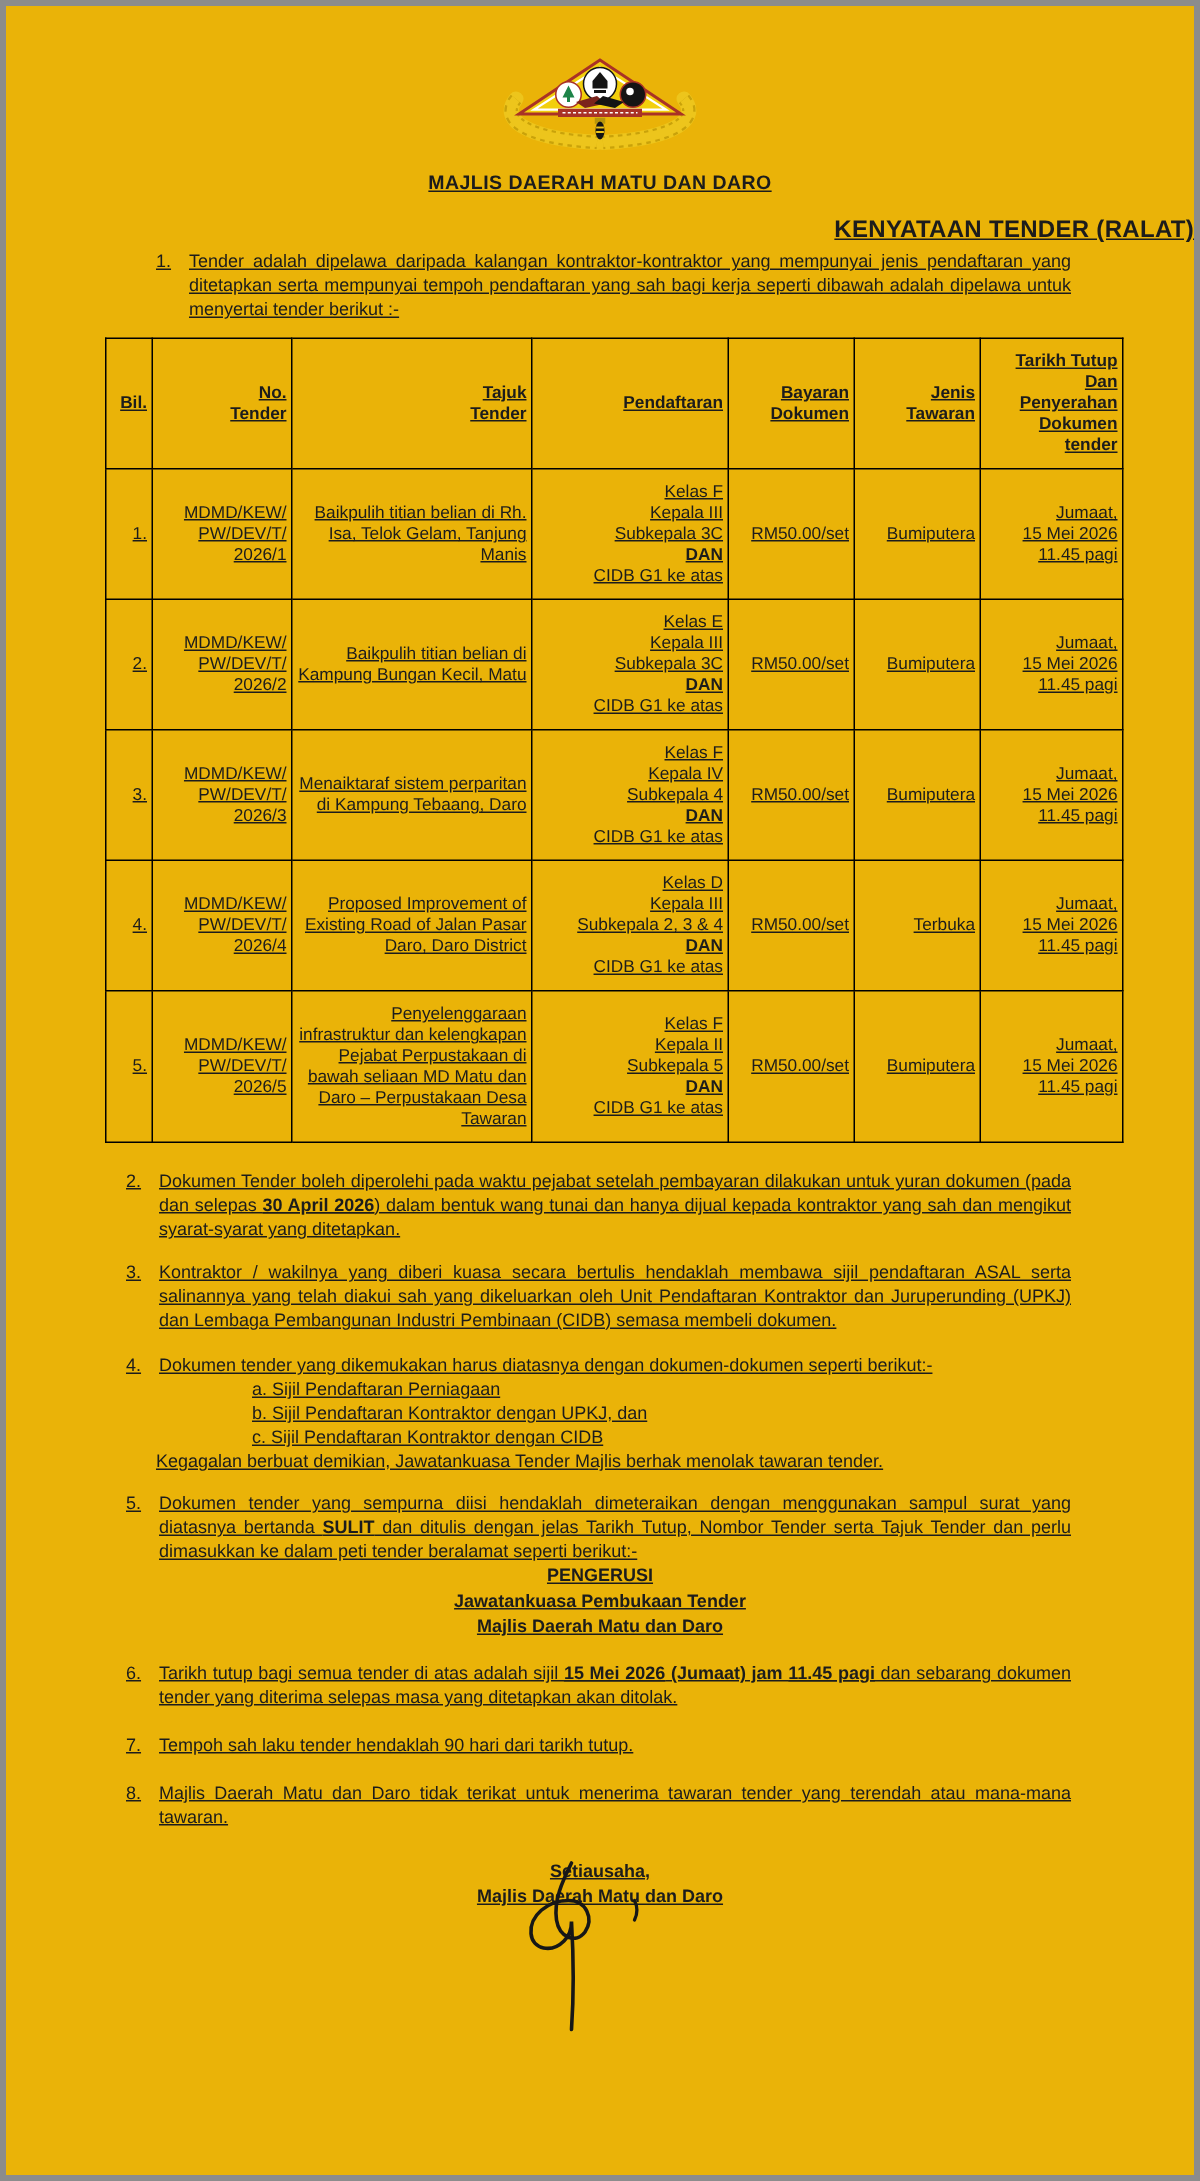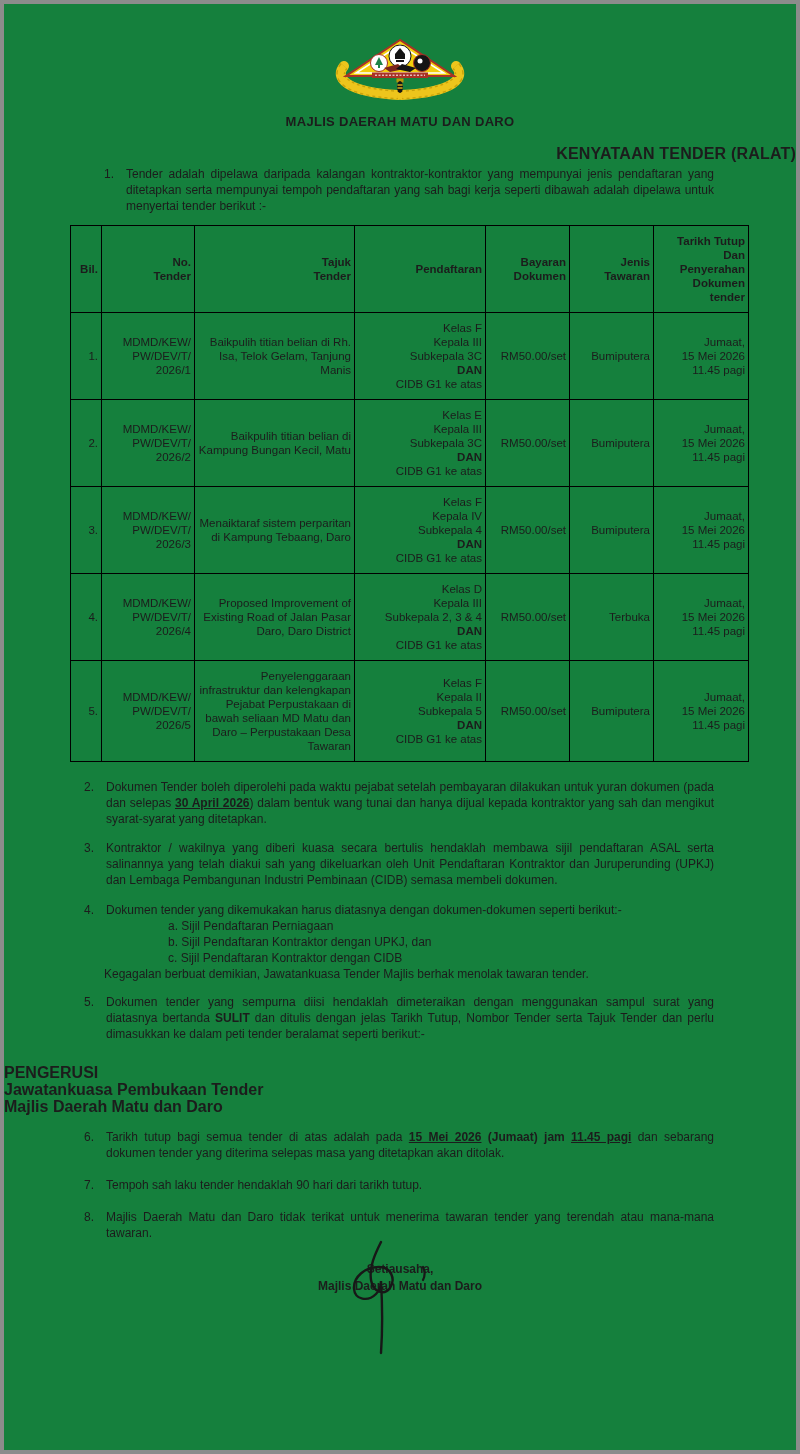--- a/index.html
+++ b/index.html
@@ -1,25 +1,26 @@
 <!DOCTYPE html>
 <html><head>
 <meta charset="utf-8">
 <style>
   html,body { margin:0; padding:0; background:#8c8c8c; }
   .page {
     position:relative;
     width:800px; height:1454px;
     margin:0 auto;
-    background:#15803d;
+    background:#eab308;
     border:4px solid #8c8c8c;
     box-sizing:border-box;
     font-family:"Liberation Sans", sans-serif;
     color:#1c1c1c;
     overflow:hidden;
+    text-decoration:underline;
   }
   
   .logo-wrap { width:136px; height:64px; margin:32px auto 0; }
   .org-title {
     margin-top:14px; text-align:center;
     font-size:13px; font-weight:bold; letter-spacing:.3px;
   }
   .doc-title {
     margin-top:16px; text-align:right;
     font-size:16px; font-weight:bold; letter-spacing:.2px;
@@ -46,22 +47,22 @@
     border:1.5px solid #000;
     text-align:right; vertical-align:middle;
     padding:8px 3px;
     overflow:hidden;
   }
   table.tender th { font-weight:bold; }
   .pre { white-space:pre-line; }
   .dan { font-weight:bold; }
   
   .address {
-    margin-top:22px; text-align:left;
-    font-size:16px; font-weight:bold; line-height:17px;
+    margin-top:0; text-align:center;
+    font-size:12px; font-weight:bold; line-height:17px;
   }
   .signoff {
     margin-top:20px; text-align:center;
     font-size:12px; font-weight:bold; line-height:17px;
   }
   .footer-date {
     margin:28px 0 0 80px;
     font-size:12px; font-weight:bold;
   }
   .footer-date .lbl { margin-right:10px; }
@@ -290,21 +291,21 @@
   <div class="address">
     <div>PENGERUSI</div>
     <div>Jawatankuasa Pembukaan Tender</div>
     <div>Majlis Daerah Matu dan Daro</div>
   </div>
 
   <div class="content">
 
     <div class="item mt14">
       <div class="num">6.</div>
-      <div class="body"><span>Tarikh tutup bagi semua tender di atas adalah pada </span><span class="bu">15 Mei 2026</span><span class="b"> (Jumaat) jam </span><span class="bu">11.45 pagi</span><span> dan sebarang dokumen tender yang diterima selepas masa yang ditetapkan akan ditolak.</span></div>
+      <div class="body"><span>Tarikh tutup bagi semua tender di atas adalah sijil </span><span class="bu">15 Mei 2026</span><span class="b"> (Jumaat) jam </span><span class="bu">11.45 pagi</span><span> dan sebarang dokumen tender yang diterima selepas masa yang ditetapkan akan ditolak.</span></div>
     </div>
 
     <div class="item mt16">
       <div class="num">7.</div>
       <div class="body">Tempoh sah laku tender hendaklah 90 hari dari tarikh tutup.</div>
     </div>
 
     <div class="item mt16">
       <div class="num">8.</div>
       <div class="body">Majlis Daerah Matu dan Daro tidak terikat untuk menerima tawaran tender yang terendah atau mana-mana tawaran.</div>

